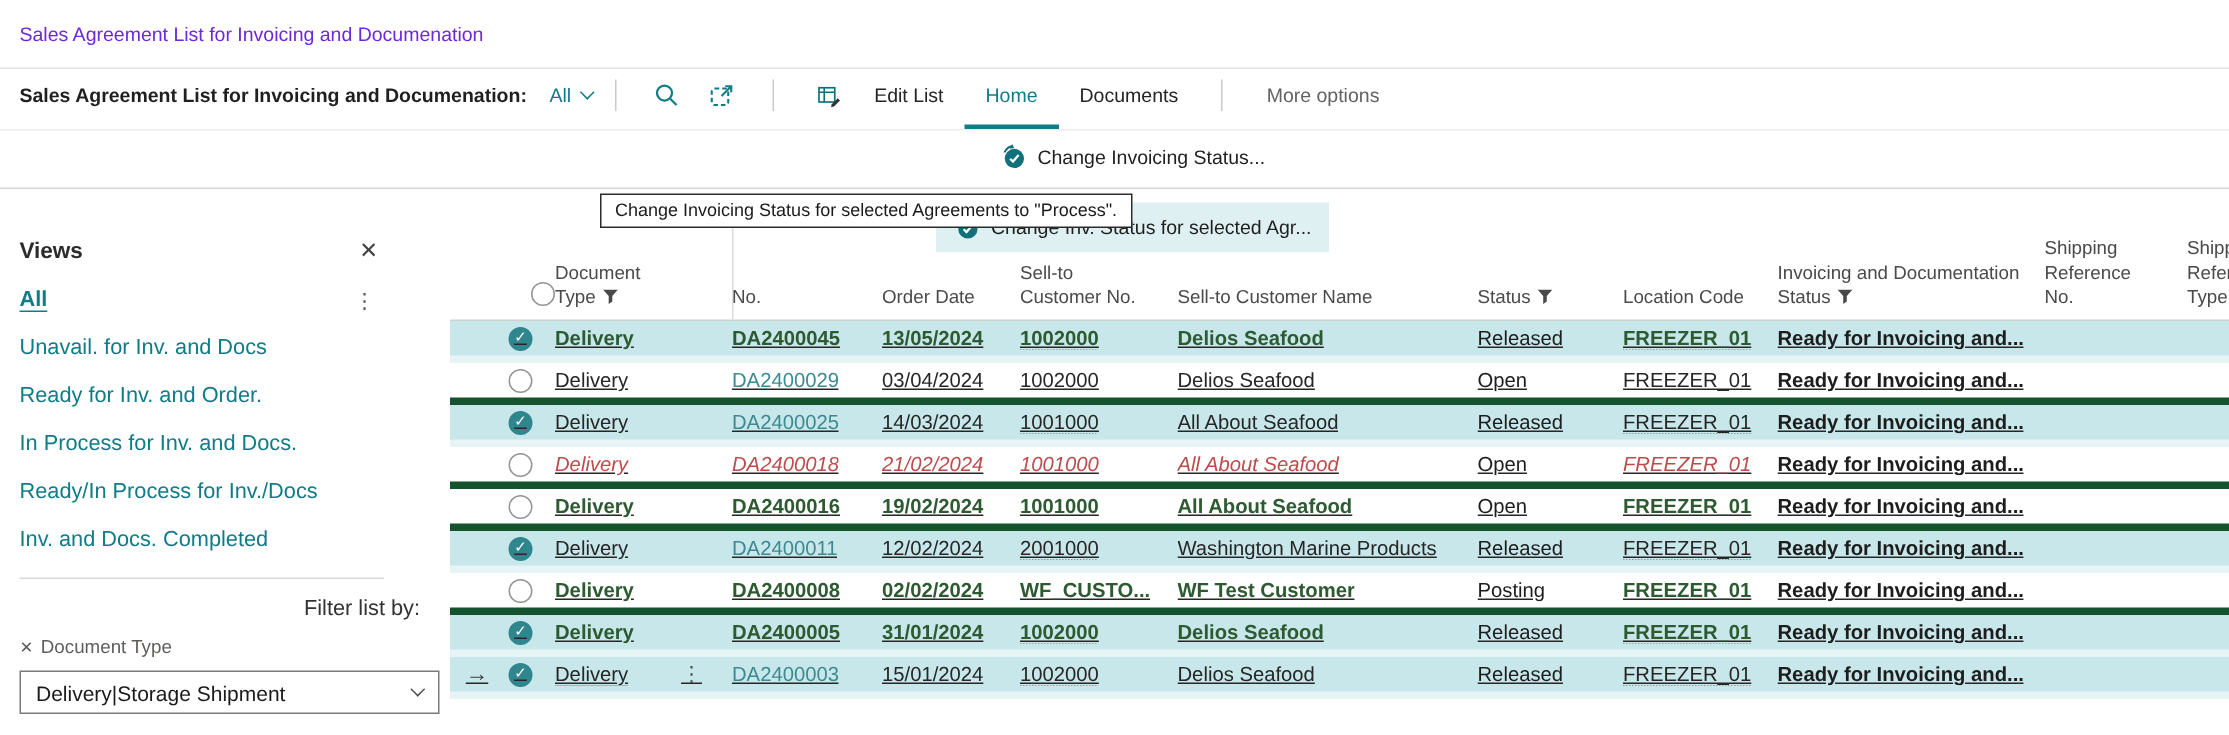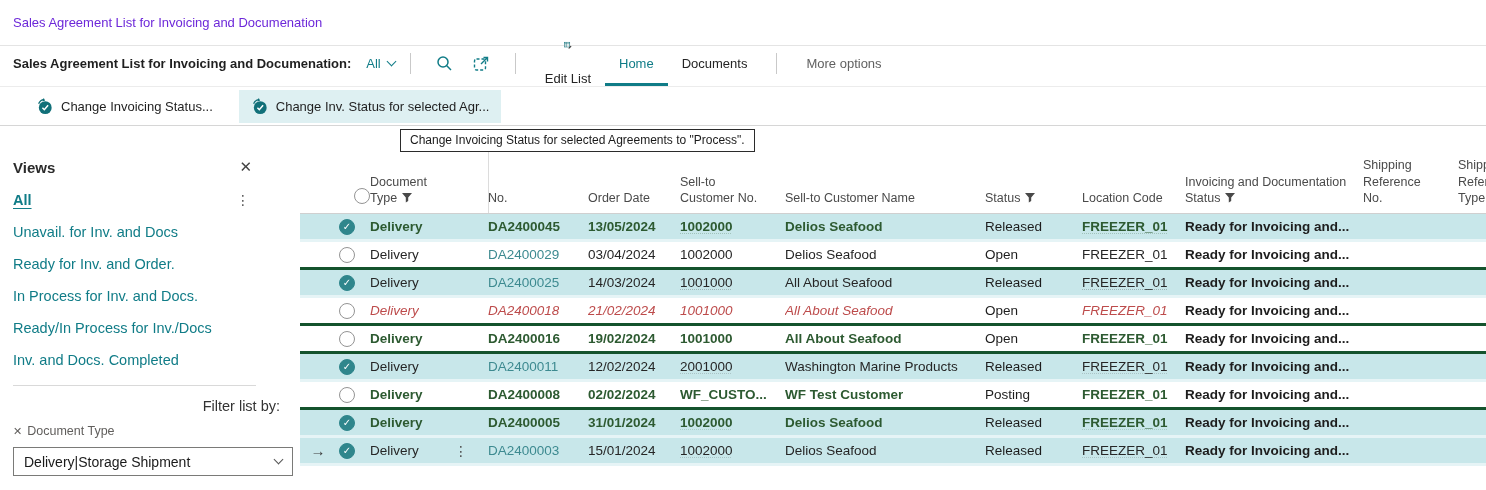--- a/index.html
+++ b/index.html
@@ -28,25 +28,25 @@
   .ribbon{ position:absolute; top:41px; left:0; right:0; height:46px;
     border-bottom:1px solid #ececec; display:flex; align-items:stretch; padding-left:13px; font-size:13px; }
   .ribbon > *{ display:flex; align-items:center; }
   .caption{ font-weight:700; color:#1f1f1f; }
   .viewsel{ color:var(--teal); margin-left:15px; gap:7px; cursor:pointer; }
   .vsep{ width:1px; background:#c9c9c9; margin:12px 15px; }
   .icon-btn{ padding:0 10px; cursor:pointer; }
   .menu-item{ padding:0 14px; color:#242424; cursor:pointer; }
   .menu-item.active{ color:var(--teal); border-bottom:3px solid var(--teal); padding-top:3px; }
   .menu-item.dim{ color:#616161; }
-  .edit-list{ gap:22px;flex-direction:column; }
+  .edit-list{ gap:22px; }
   .chev{ width:7px; height:7px; border-right:1.6px solid currentColor; border-bottom:1.6px solid currentColor; transform:rotate(45deg); margin-top:-4px; }
   
   .actionbar{ position:absolute; top:88px; left:0; right:0; height:38px;
-    border-bottom:1px solid #d6d6d6; display:flex; align-items:center; padding-left:24px; gap:14px; font-size:13px; }
+    border-bottom:1px solid #d6d6d6; display:flex; align-items:center; padding-left:24px; gap:14px; font-size:13px;flex-direction:column; }
   .abtn{ display:flex; align-items:center; gap:8px; padding:8px 12px; cursor:pointer; color:#1f1f1f; }
   .abtn.hl{ background:var(--btnbg); }
   
   .tooltip{ position:absolute; left:400px; top:129px; background:#fff; border:1px solid #2b2b2b;
     font-size:12px; padding:3px 9px 4px; color:#1a1a1a; z-index:9; white-space:nowrap; }
   
   .sidebar{ position:absolute; left:0; top:150px; width:280px;text-align:right; }
   .views-head{ height:34px; display:flex; align-items:center; justify-content:space-between; padding:0 28px 0 13px; }
   .views-title{ font-size:15px; font-weight:700; color:#2b2b2b; }
   .close-x{ font-size:15px; color:#444; cursor:pointer; }
@@ -65,21 +65,21 @@
   
   .table{ position:absolute; left:300px; top:152px; width:1186px; bottom:0; overflow:hidden; }
   .thead{ display:grid; grid-template-columns:var(--cols); height:62px; border-bottom:1px solid #d0d0d0; }
   .th{ display:flex; flex-direction:column; justify-content:flex-end; padding-bottom:7px; font-size:12.5px;
     color:#4a4a4a; line-height:1.3; cursor:pointer; overflow:hidden; white-space:nowrap; }
   .th .hline{ display:flex; align-items:center; gap:5px; }
   .th.c-doctype{ border-right:1px solid #dcdcdc; margin-right:-1px; }
   .th.c-check{ flex-direction:row; align-items:flex-end; padding-left:3px; padding-bottom:9px; }
   .funnel{ flex:0 0 auto; }
   .tbody{ display:block; }
-  .tr{ display:grid; grid-template-columns:var(--cols); height:28px; border-bottom:3px solid #14532d; background:#fff; }
+  .tr{ display:grid; grid-template-columns:var(--cols); height:28px; border-bottom:5px solid #14532d; background:#fff;text-decoration:underline; }
   .tr.sel{ background:var(--selbg); border-bottom-color:#e6f4f6; }
   .td{ display:flex; align-items:center; font-size:13.5px; color:var(--text); overflow:hidden; white-space:nowrap; }
   .td .txt{ overflow:hidden; text-overflow:ellipsis; white-space:nowrap; }
   .c-arrow{ justify-content:center; }
   .arrow{ color:#3b3b3b; font-size:15px; visibility:hidden; }
   .current .arrow{ visibility:visible; }
   .c-check{ padding-left:3px; }
   .cb{ width:16px; height:16px; border-radius:50%; border:1px solid #949494; display:flex; align-items:center;
     justify-content:center; background:transparent; cursor:pointer; flex:0 0 auto; }
   .tr.sel .cb{ background:#2f868c; border-color:#2f868c; }

